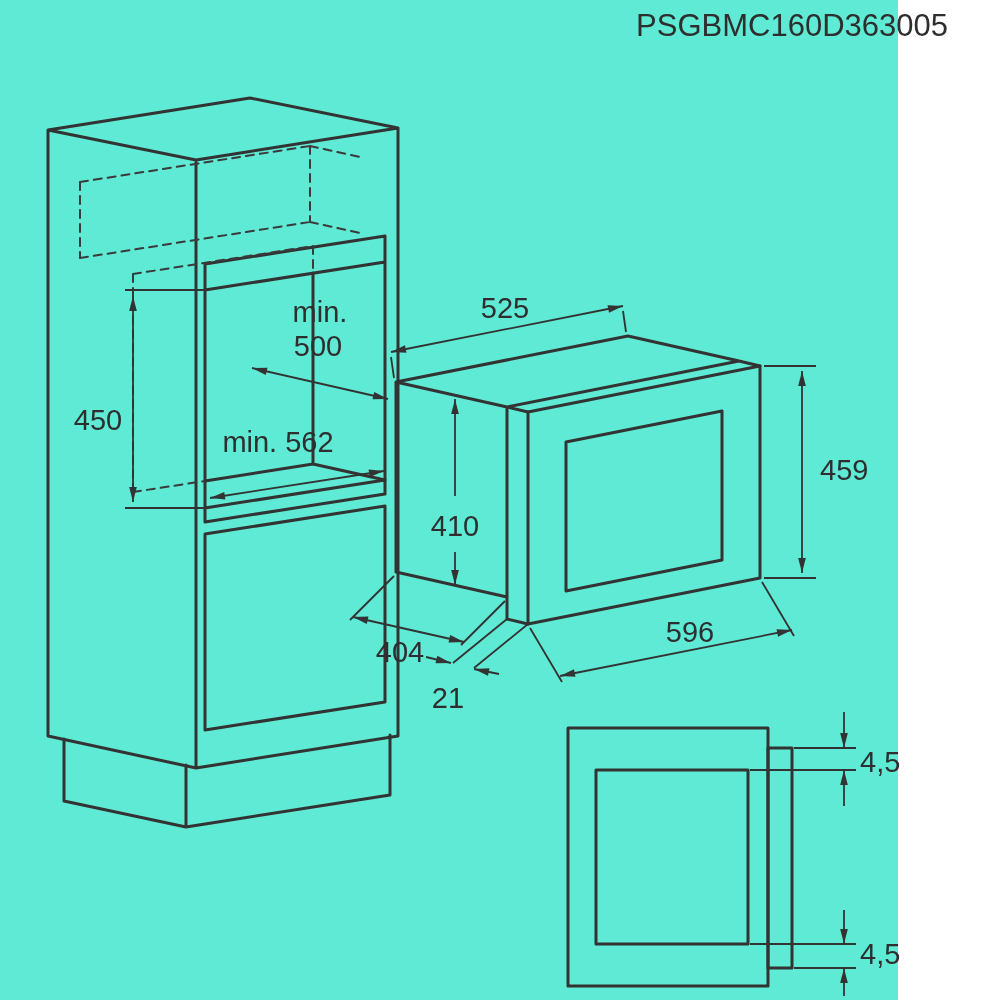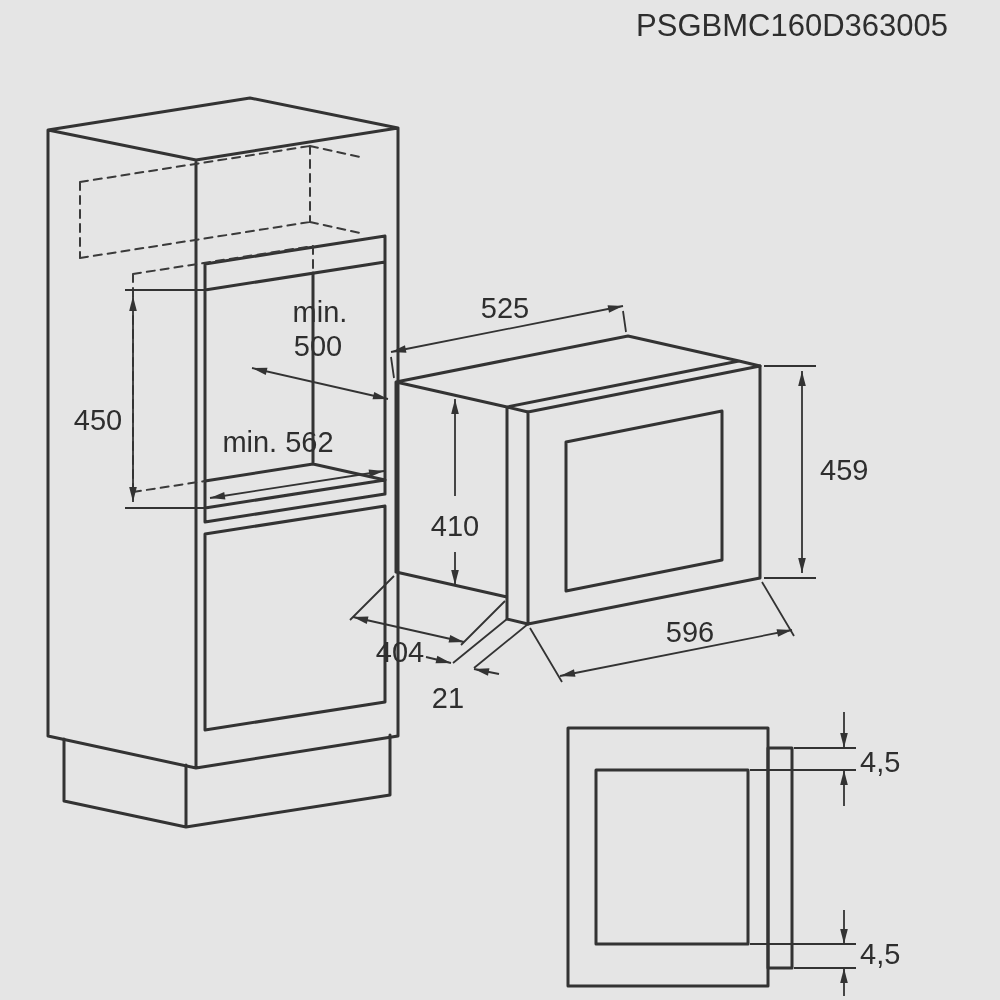--- a/index.html
+++ b/index.html
@@ -1,16 +1,16 @@
 <!DOCTYPE html>
 <html><head>
 <meta charset="utf-8">
 <style>
   html,body{margin:0;padding:0;background:#ffffff;}
-  .stage{width:1000px;height:1000px;position:relative;background:#e5e5e5;}
+  .stage{width:898px;height:1000px;position:relative;background:#5eead4;}
   svg{display:block;}
   text{font-family:"Liberation Sans", sans-serif; fill:#2e2e2e;}
   .dim-label{font-size:29px;}
   .code-label{font-size:31px;}
   .outline{fill:none;stroke:#333333;stroke-width:3;stroke-linejoin:round;stroke-linecap:round;}
   .hidden-line{fill:none;stroke:#3a3a3a;stroke-width:2;stroke-dasharray:8 6;stroke-linecap:round;}
   .dimline{fill:none;stroke:#333333;stroke-width:1.8;}
 </style>
 </head>
 <body>

